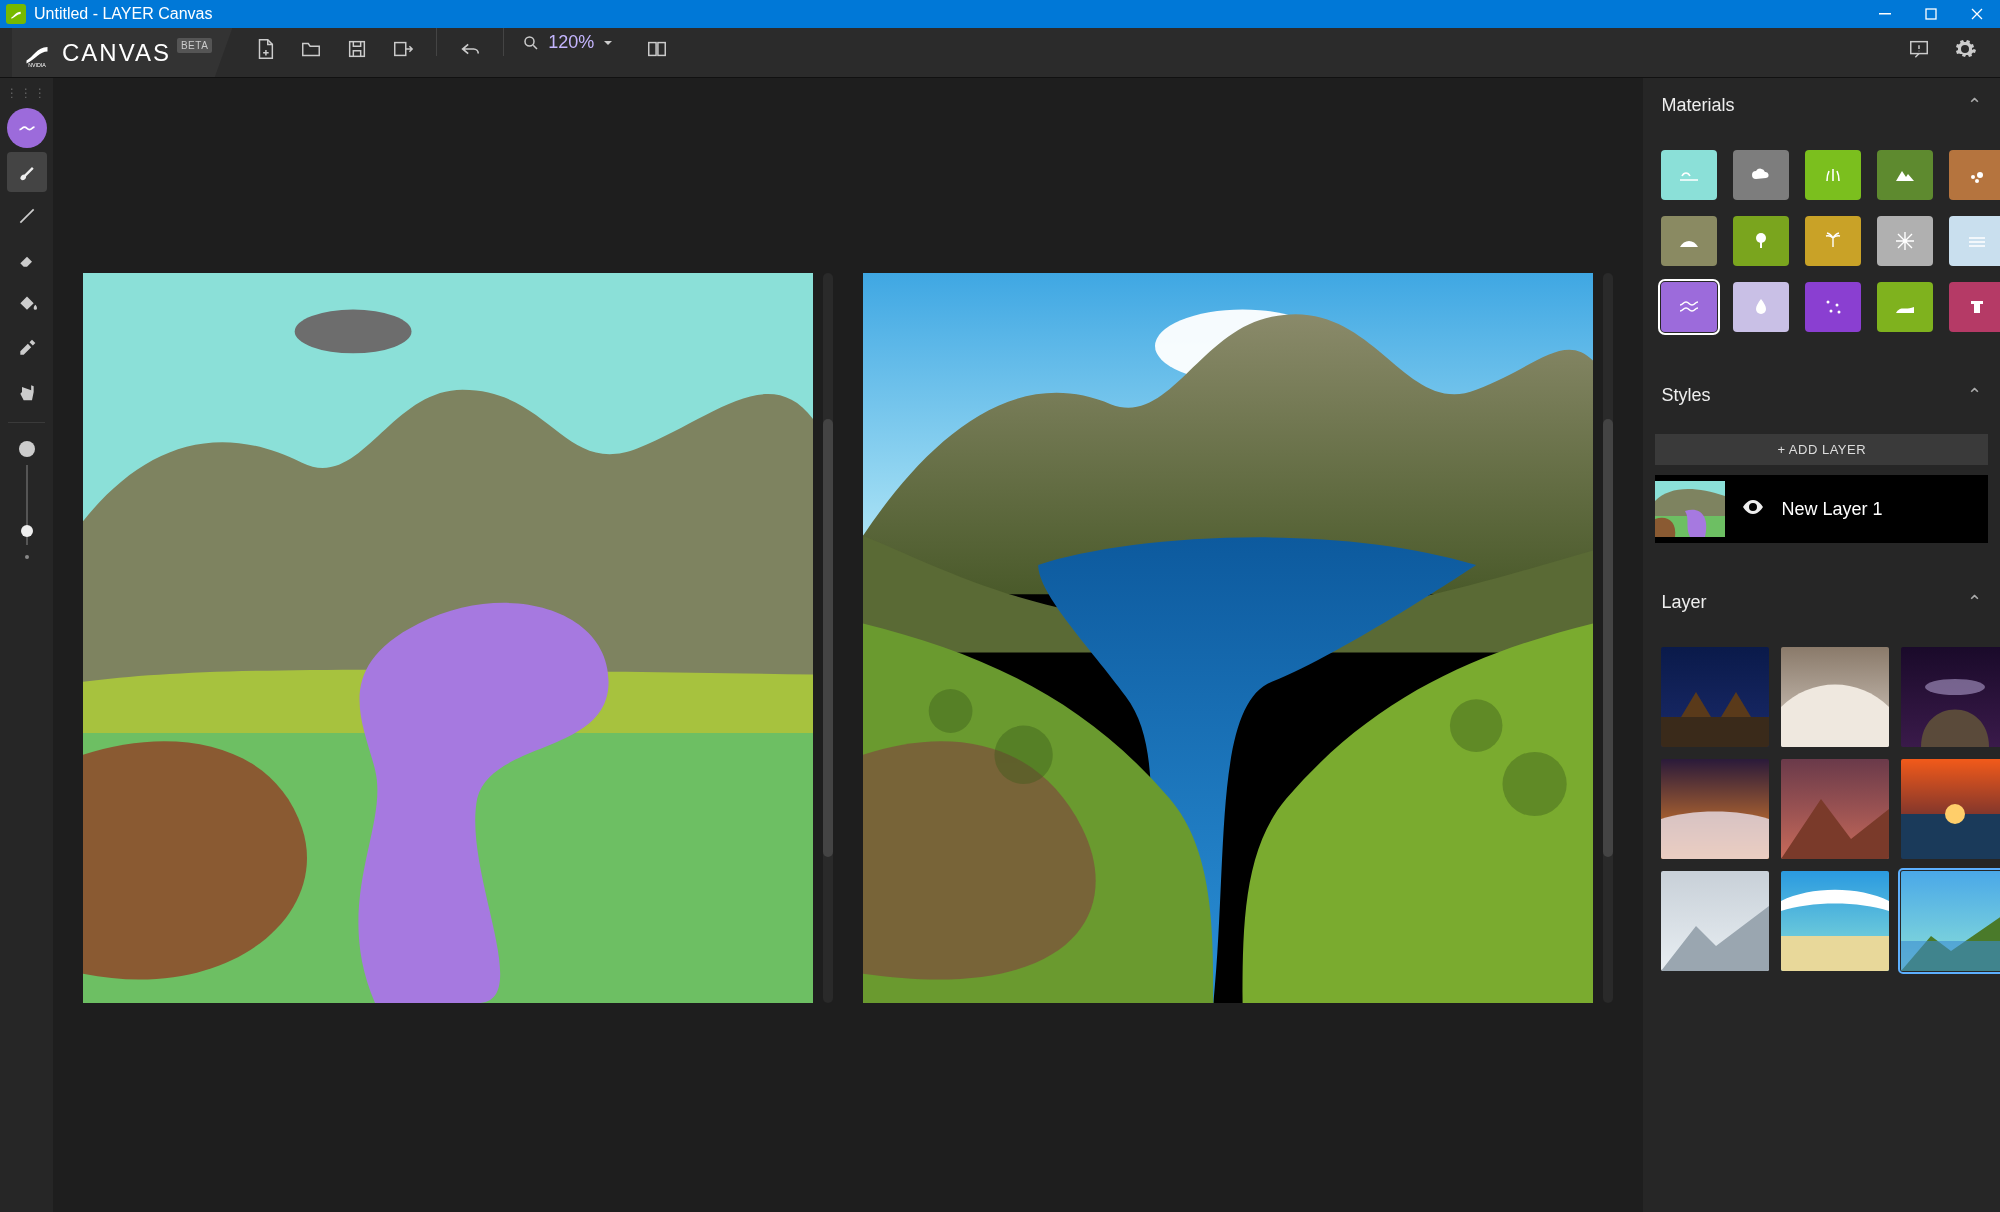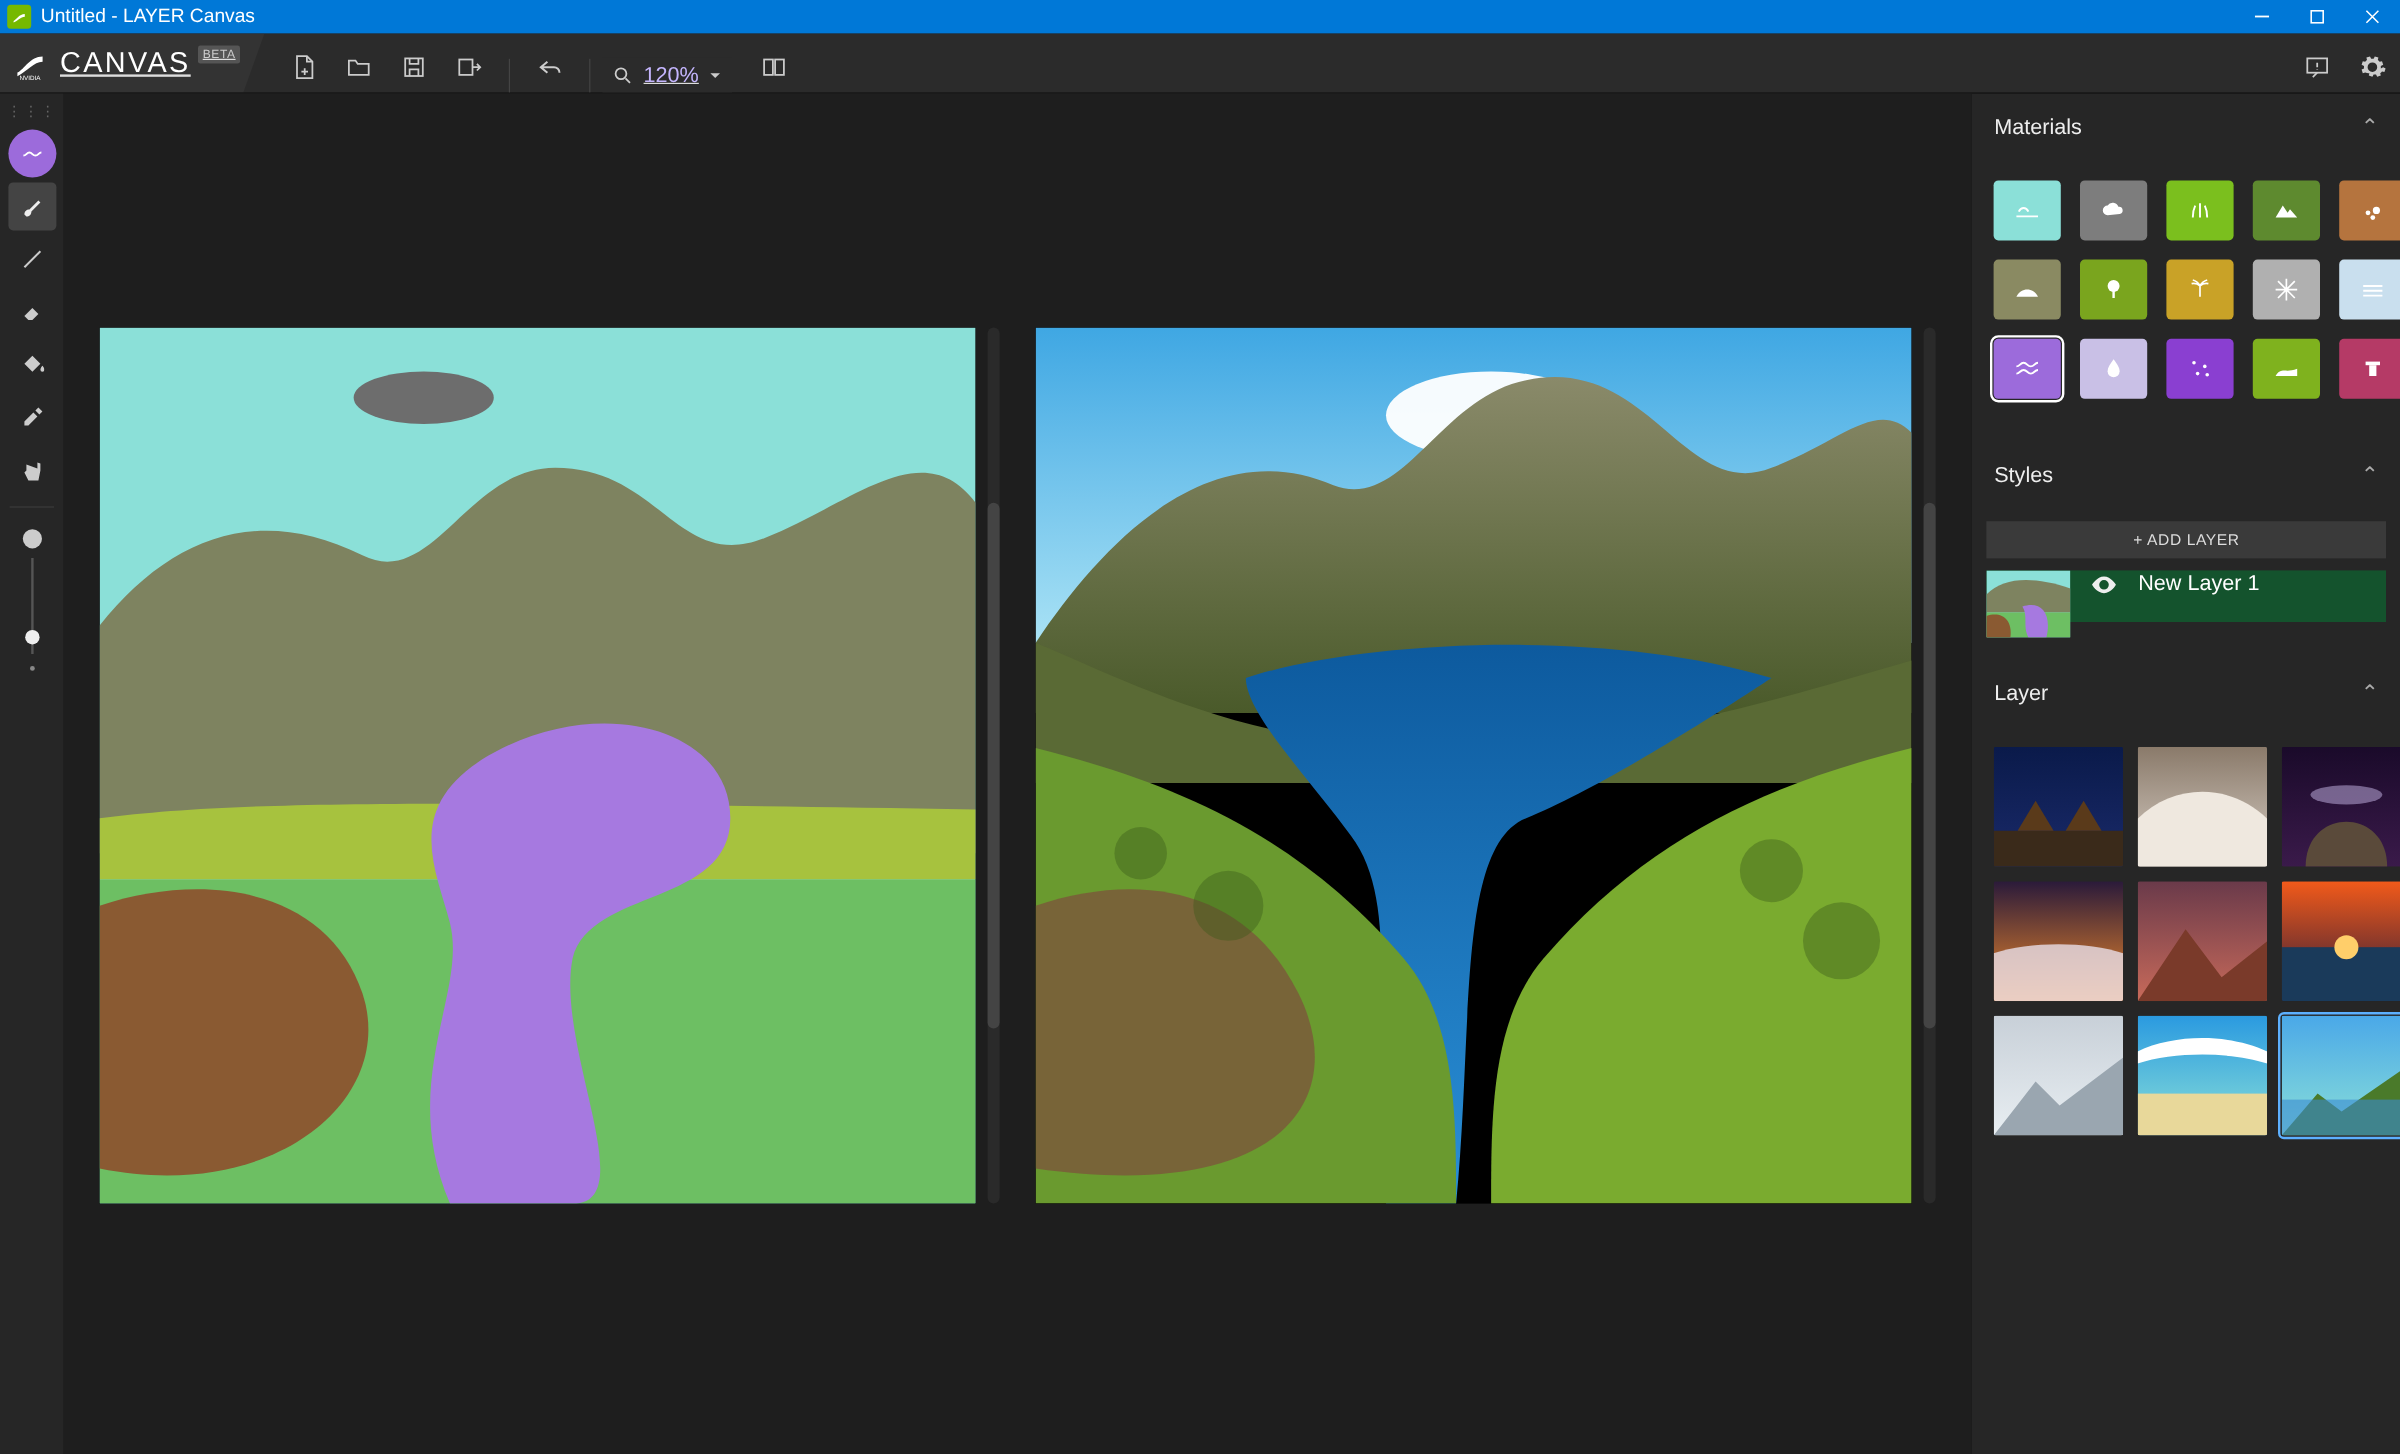--- a/index.html
+++ b/index.html
@@ -16,22 +16,22 @@
   }
   .titlebar .app-icon svg { width: 14px; height: 14px; }
   .titlebar .spacer { flex: 1; }
   .titlebar .win-btn {
     width: 46px; height: 28px; display: flex; align-items: center; justify-content: center;
     color: #fff; cursor: pointer;
   }
 
   
   .toolbar {
-    height: 50px; background: #2b2b2b; display: flex; align-items: flex-end;
-    padding: 0 0; border-bottom: 1px solid #111; text-decoration: underline;
+    height: 50px; background: #2b2b2b; display: flex; align-items: flex-start;
+    padding: 0 12px; border-bottom: 1px solid #111;
   }
   .brand {
     display: flex; align-items: center; gap: 10px; padding-right: 20px;
     background: linear-gradient(90deg,#333,#333); height: 100%;
     clip-path: polygon(0 0, 100% 0, 92% 100%, 0 100%);
     padding-left: 10px; margin-right: 10px;
   }
   .brand .nv-logo { width: 30px; height: 30px; }
   .brand .name { color: #fff; font-size: 24px; letter-spacing: 2px; font-weight: 300; }
   .brand .beta {
@@ -121,21 +121,21 @@
   .mat.selected { outline: 2px solid #fff; outline-offset: 1px; }
   .mat svg { width: 24px; height: 24px; }
 
   
   .layers { padding: 0 12px 14px; }
   .add-layer {
     background: #3a3a3a; text-align: center; font-size: 13px; letter-spacing: 0.5px;
     padding: 8px 0; cursor: pointer; color: #ddd; margin-bottom: 10px;
   }
   .layer-row {
-    display: flex; background: #14532d; height: 43px;
+    display: flex; align-items: center; background: #000000; height: 68px;
   }
   .layer-thumb { width: 70px; height: 56px; }
   .layer-thumb svg { width: 100%; height: 100%; }
   .layer-eye { margin: 0 16px; color: #eee; }
   .layer-name { font-size: 18px; color: #fff; }
 
   
   .styles {
     display: grid; grid-template-columns: repeat(3, 108px);
     gap: 12px; padding: 6px 18px 20px; justify-content: start;

